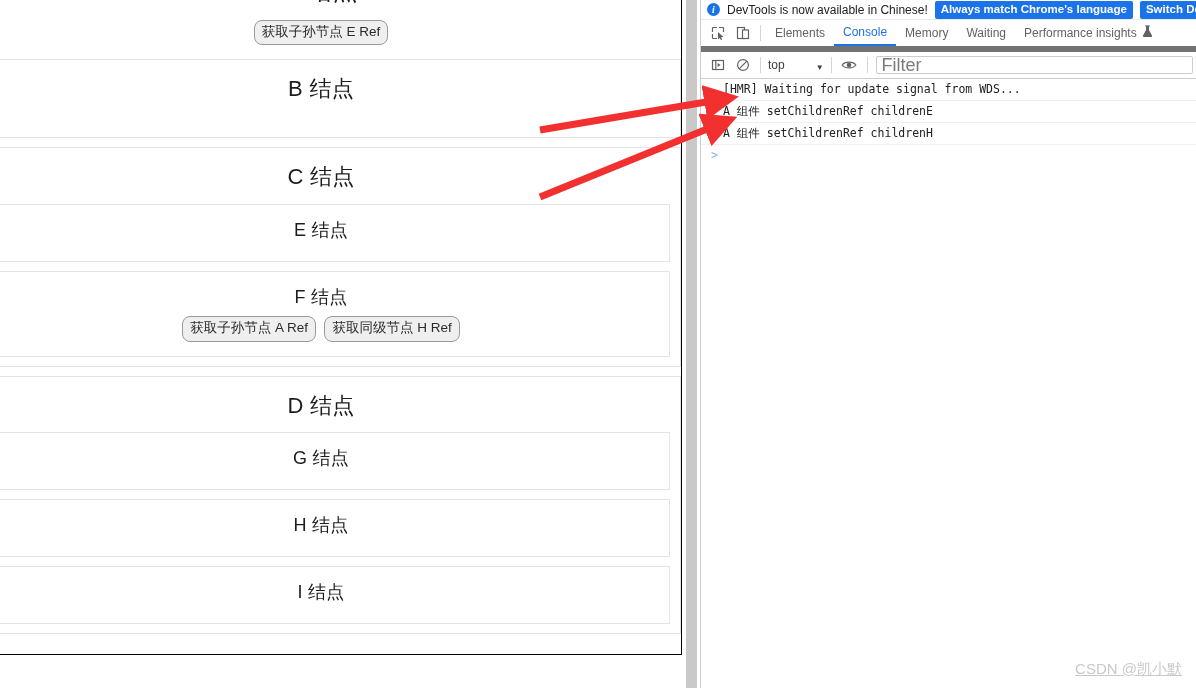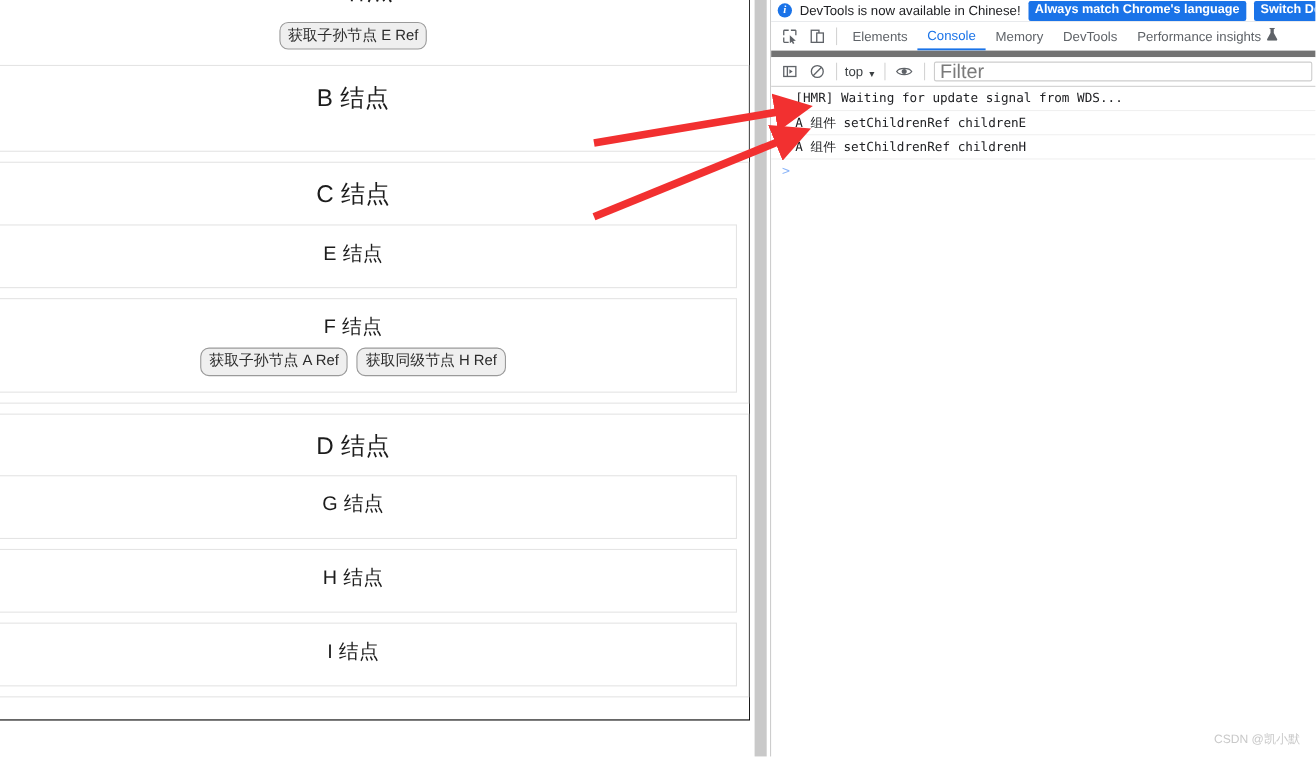--- a/index.html
+++ b/index.html
@@ -202,20 +202,21 @@
     padding-left: 4px;
   }
   .ctx-select {
     font-size: 12px;
     color: #3c4043;
     padding: 0 2px;
     display: flex;
     align-items: flex-end;
     cursor: pointer;
     flex: 0 0 auto;
+    gap: 27px;
   }
   .ctx-select .caret {
     margin-left: 4px;
     font-size: 8px;
     line-height: 8px;
   }
   #filter-input {
     flex: 1 1 auto;
     height: 18px;
     margin-left: 3px;
@@ -265,24 +266,25 @@
     left: 0; top: 0;
     width: 1196px; height: 688px;
     pointer-events: none;
   }
 
   
   #watermark {
     position: absolute;
     right: 14px;
     bottom: 9px;
-    font-size: 11px;
+    font-size: 15px;
     color: #c9c9c9;
     font-family: "Liberation Sans", "DejaVu Sans", sans-serif;
     white-space: nowrap;
+    text-decoration: underline;
   }
 </style>
 </head>
 <body>
 
 <div id="screen">
 
   <div id="page-viewport">
     <div id="app-frame">
 
@@ -358,21 +360,21 @@
       <div class="dt-iconbtn">
         <svg width="14" height="14" viewBox="0 0 14 14">
           <rect x="1.5" y="1.5" width="7" height="11" stroke="#5f6368" stroke-width="1.2" fill="none"></rect>
           <rect x="6.5" y="4" width="6" height="8.5" stroke="#5f6368" stroke-width="1.2" fill="#fff"></rect>
         </svg>
       </div>
       <div class="vsep"></div>
       <div class="dt-tab">Elements</div>
       <div class="dt-tab active">Console</div>
       <div class="dt-tab">Memory</div>
-      <div class="dt-tab">DevTools</div>
+      <div class="dt-tab">Waiting</div>
       <div class="dt-tab">
         <span>Performance insights</span>
         <span class="flask">
           <svg width="11" height="12" viewBox="0 0 11 12">
             <path d="M4 1 h3 v4 l3 5.5 a1 1 0 0 1 -0.9 1.5 h-7.2 a1 1 0 0 1 -0.9 -1.5 l3 -5.5 z" fill="#5f6368"></path>
             <rect x="3.2" y="0.4" width="4.6" height="1" fill="#5f6368"></rect>
           </svg>
         </span>
       </div>
     </div>

